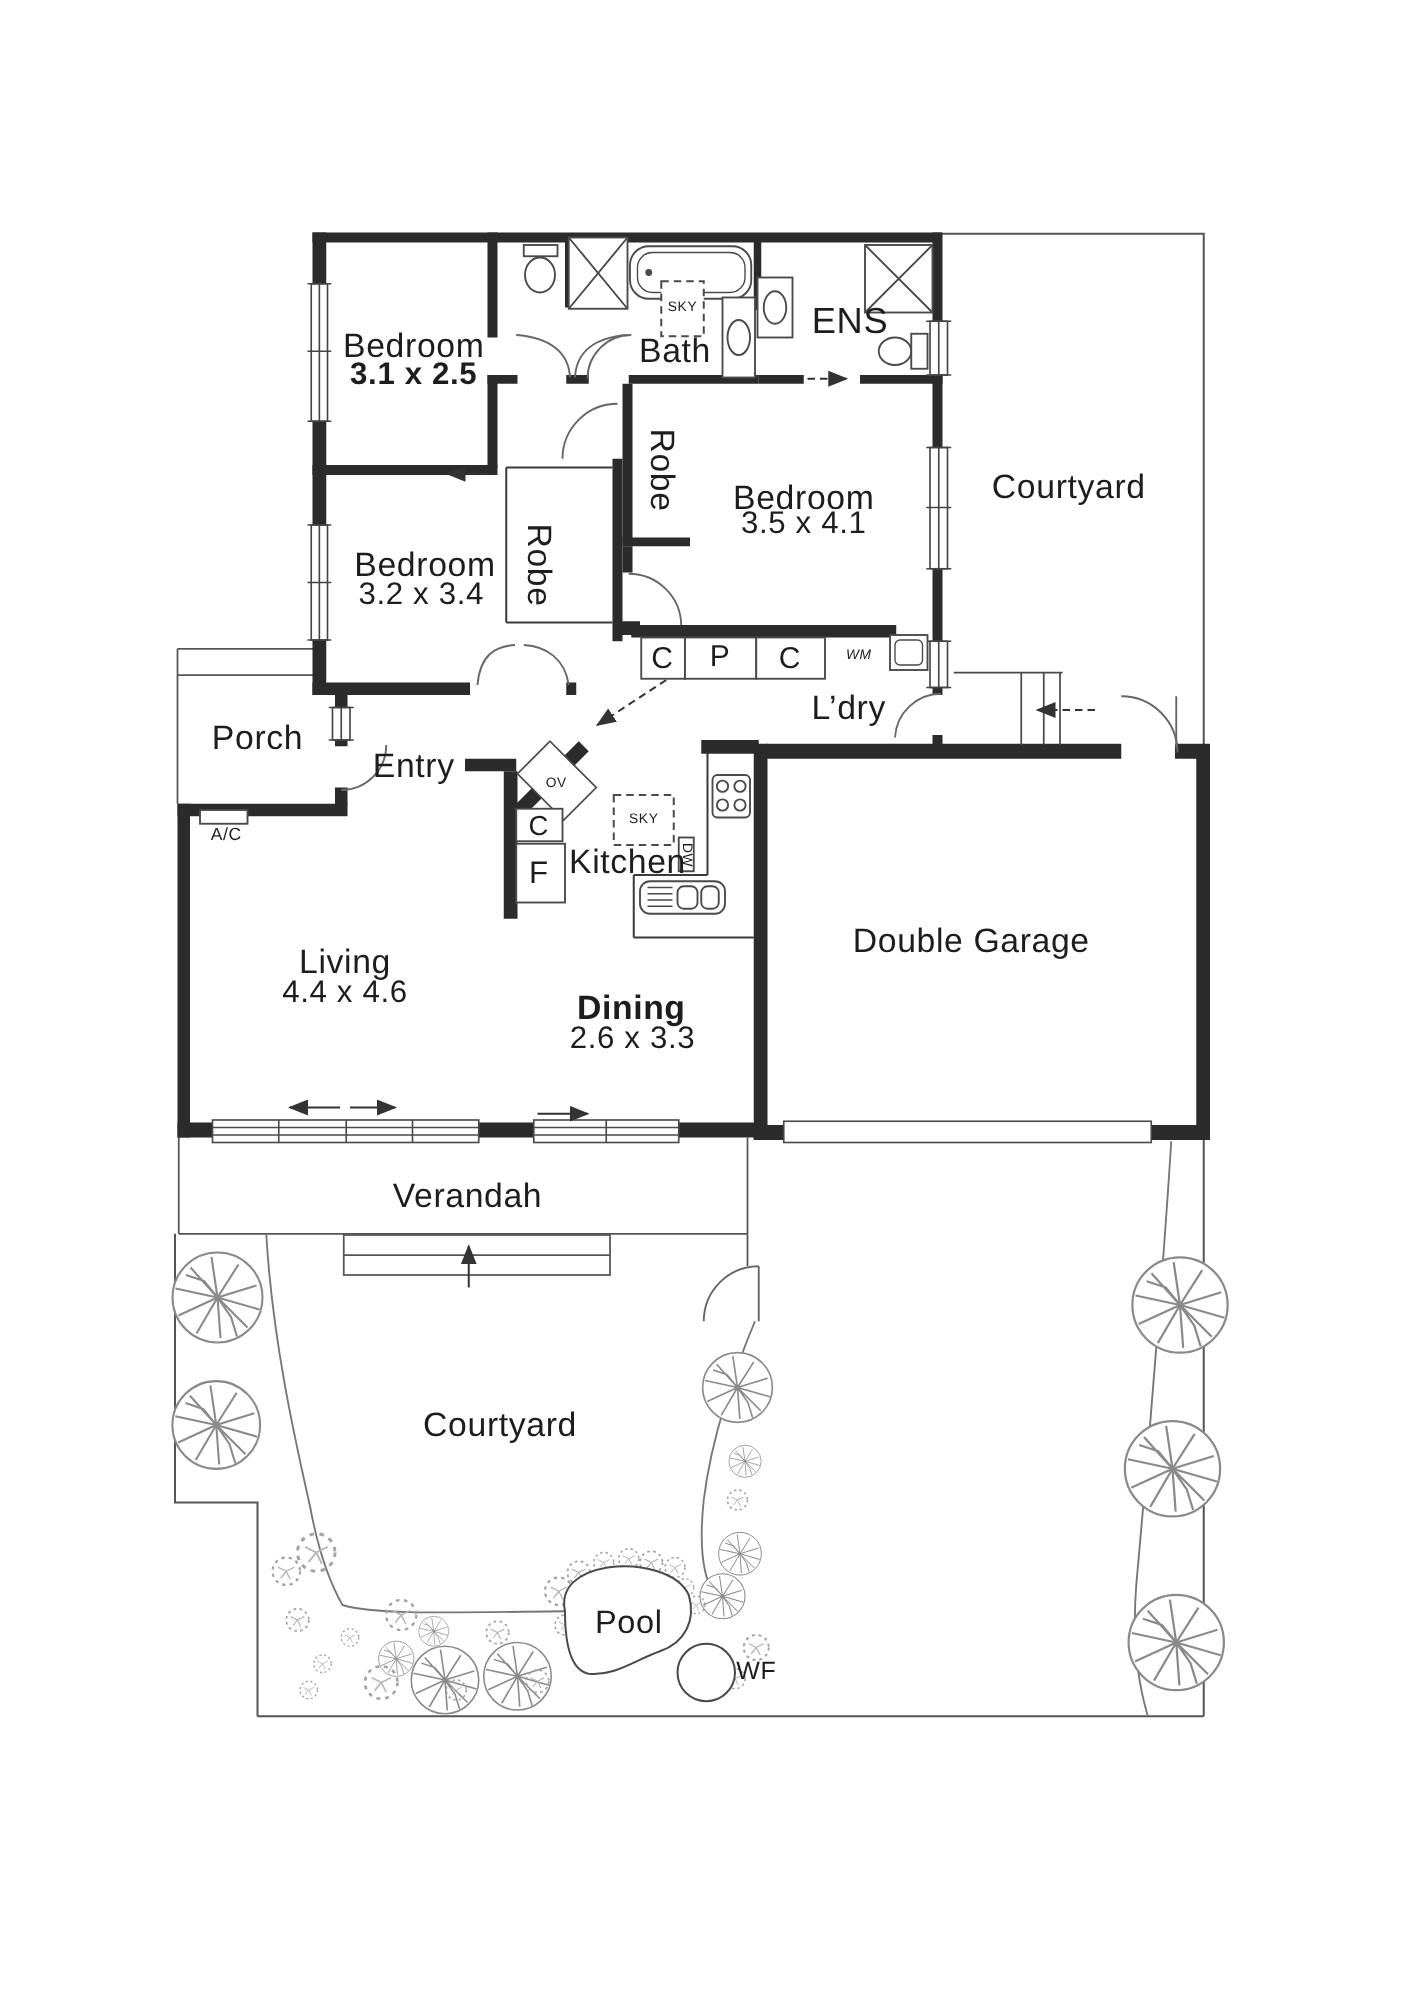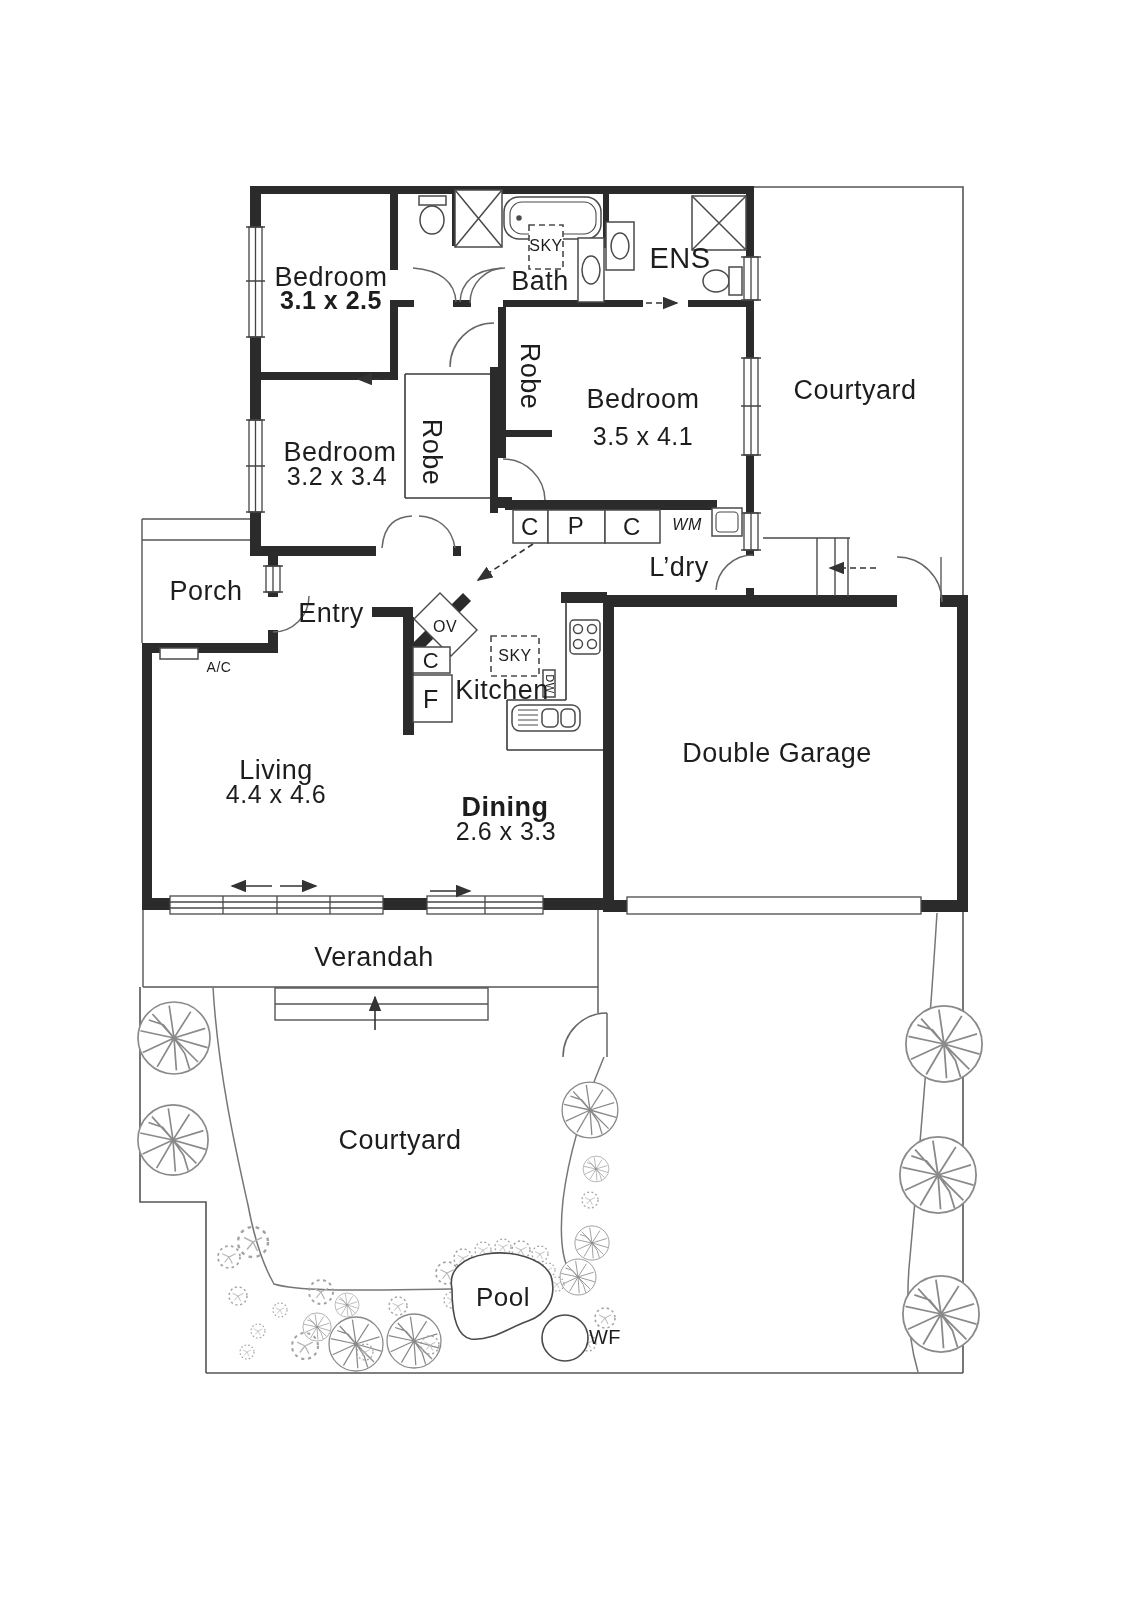--- a/index.html
+++ b/index.html
@@ -4,21 +4,21 @@
 <style>
   html,body{margin:0;padding:0;background:#fff;}
   #plan{position:relative;width:1132px;height:1600px;background:#ffffff;overflow:hidden;
         font-family:"Liberation Sans", sans-serif;}
   #drawing{position:absolute;left:0;top:0;width:1132px;height:1600px;}
   .lbl{position:absolute;color:#1d1d1d;transform:translate(-50%,-50%);
        white-space:nowrap;line-height:1;letter-spacing:.5px;}
   .lbl.rot{transform:translate(-50%,-50%) rotate(90deg);}
   .f27{font-size:27px;} .f25{font-size:25px;} .f29{font-size:29px;}
   .f24{font-size:24px;} .f22{font-size:22px;} .f20{font-size:20px;}
-  .f15{font-size:16px;} .f14{font-size:14px;} .f11{font-size:11px;} .f26{font-size:26px;}
+  .f15{font-size:11px;} .f14{font-size:14px;} .f11{font-size:11px;} .f26{font-size:26px;}
 </style>
 </head>
 <body>
 
 <div id="plan">
 
 <svg id="drawing" viewBox="0 0 1132 1600" xmlns="http://www.w3.org/2000/svg">
   <defs>
     <marker id="arr" markerWidth="12" markerHeight="10" refX="9" refY="4" orient="auto">
       <path d="M0,0 L10,4 L0,8 Z" fill="#333"></path>
@@ -308,32 +308,32 @@
 </svg>
 
 <div class="lbl f27" style="left:331px;top:277px;">Bedroom</div>
 <div class="lbl f25" style="left:331px;top:300px;font-weight:bold;">3.1 x 2.5</div>
 <div class="lbl f27" style="left:540px;top:281px;">Bath</div>
 <div class="lbl f15" style="left:546px;top:246px;">SKY</div>
 <div class="lbl f29" style="left:680px;top:258px;">ENS</div>
 <div class="lbl f27" style="left:855px;top:390px;">Courtyard</div>
 <div class="lbl f27 rot" style="left:529px;top:376px;">Robe</div>
 <div class="lbl f27" style="left:643px;top:399px;">Bedroom</div>
-<div class="lbl f25" style="left:643px;top:436px;text-align:center;">3.5 x 4.1</div>
+<div class="lbl f25" style="left:643px;top:419px;text-align:center;">3.5 x 4.1</div>
 <div class="lbl f27 rot" style="left:431px;top:452px;">Robe</div>
 <div class="lbl f27" style="left:340px;top:452px;">Bedroom</div>
 <div class="lbl f25" style="left:337px;top:476px;">3.2 x 3.4</div>
 <div class="lbl f24" style="left:530px;top:527px;">C</div>
 <div class="lbl f24" style="left:576px;top:526px;">P</div>
 <div class="lbl f24" style="left:632px;top:527px;">C</div>
 <div class="lbl f15" style="left:687px;top:525px;font-style:italic;">WM</div>
 <div class="lbl f27" style="left:679px;top:567px;">L’dry</div>
 <div class="lbl f27" style="left:206px;top:591px;">Porch</div>
 <div class="lbl f27" style="left:331px;top:613px;">Entry</div>
-<div class="lbl f14" style="left:181px;top:667px;margin-left:38px;">A/C</div>
+<div class="lbl f14" style="left:181px;top:667px;">A/C</div>
 <div class="lbl f15" style="left:445px;top:627px;">OV</div>
 <div class="lbl f22" style="left:431px;top:661px;">C</div>
 <div class="lbl f25" style="left:431px;top:699px;">F</div>
 <div class="lbl f15" style="left:515px;top:656px;">SKY</div>
 <div class="lbl f27" style="left:502px;top:690px;text-align:center;">Kitchen</div>
 <div class="lbl f11 rot" style="left:549px;top:684px;">DW</div>
 <div class="lbl f27" style="left:276px;top:770px;">Living</div>
 <div class="lbl f25" style="left:276px;top:794px;">4.4 x 4.6</div>
 <div class="lbl f27" style="left:505px;top:807px;font-weight:bold;">Dining</div>
 <div class="lbl f25" style="left:506px;top:831px;">2.6 x 3.3</div>

